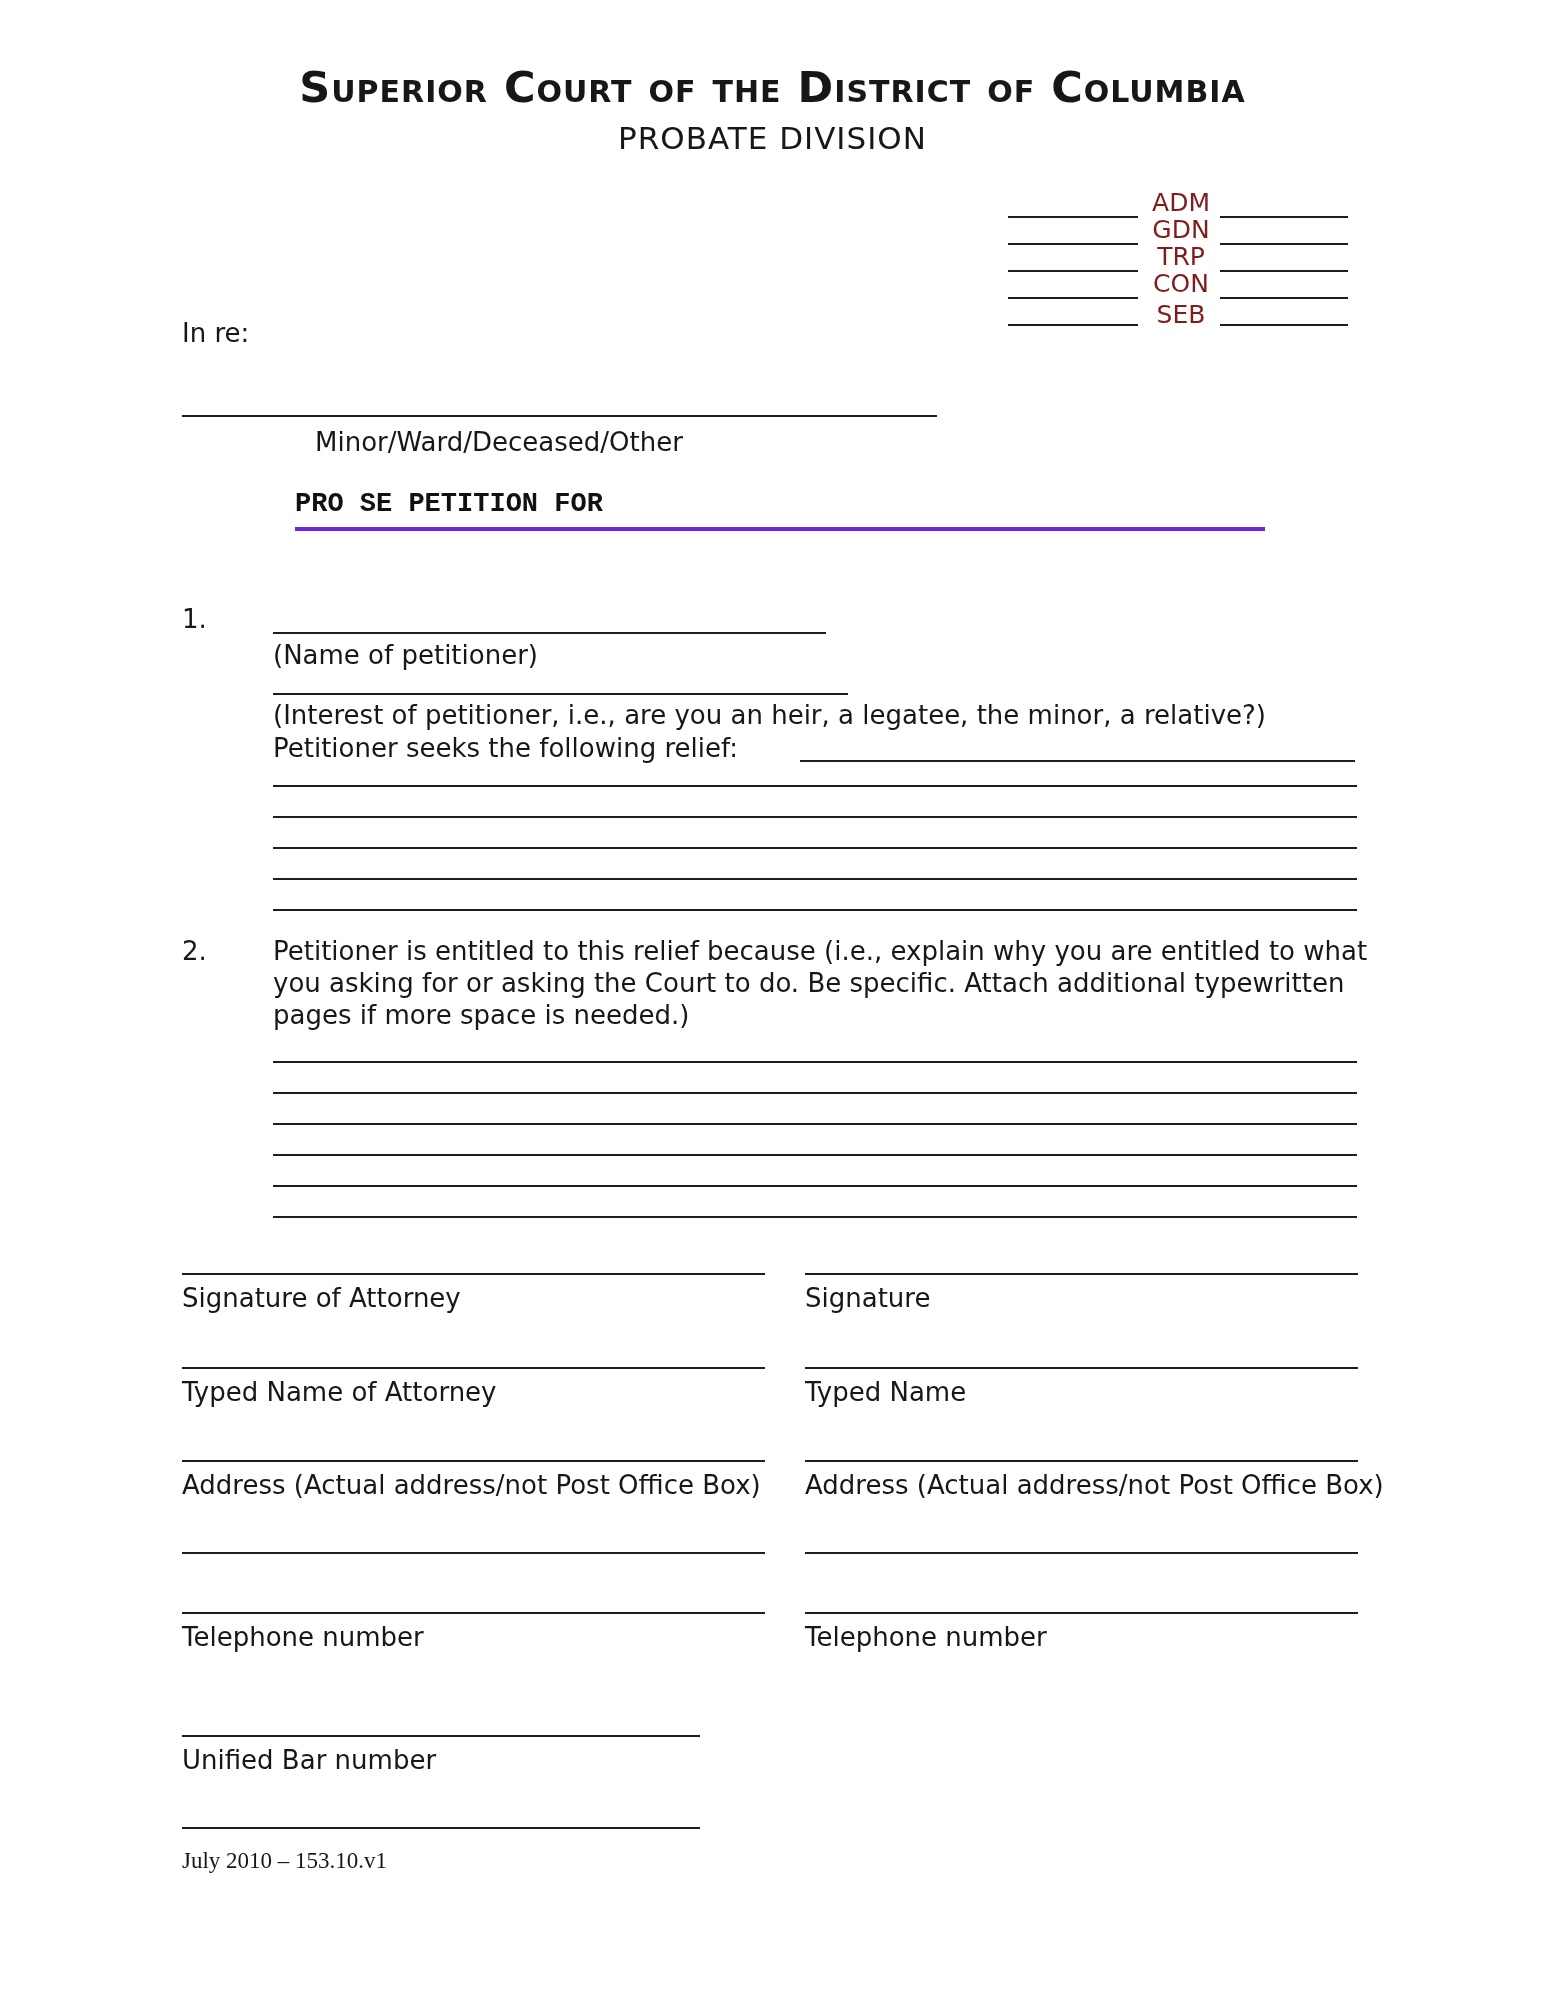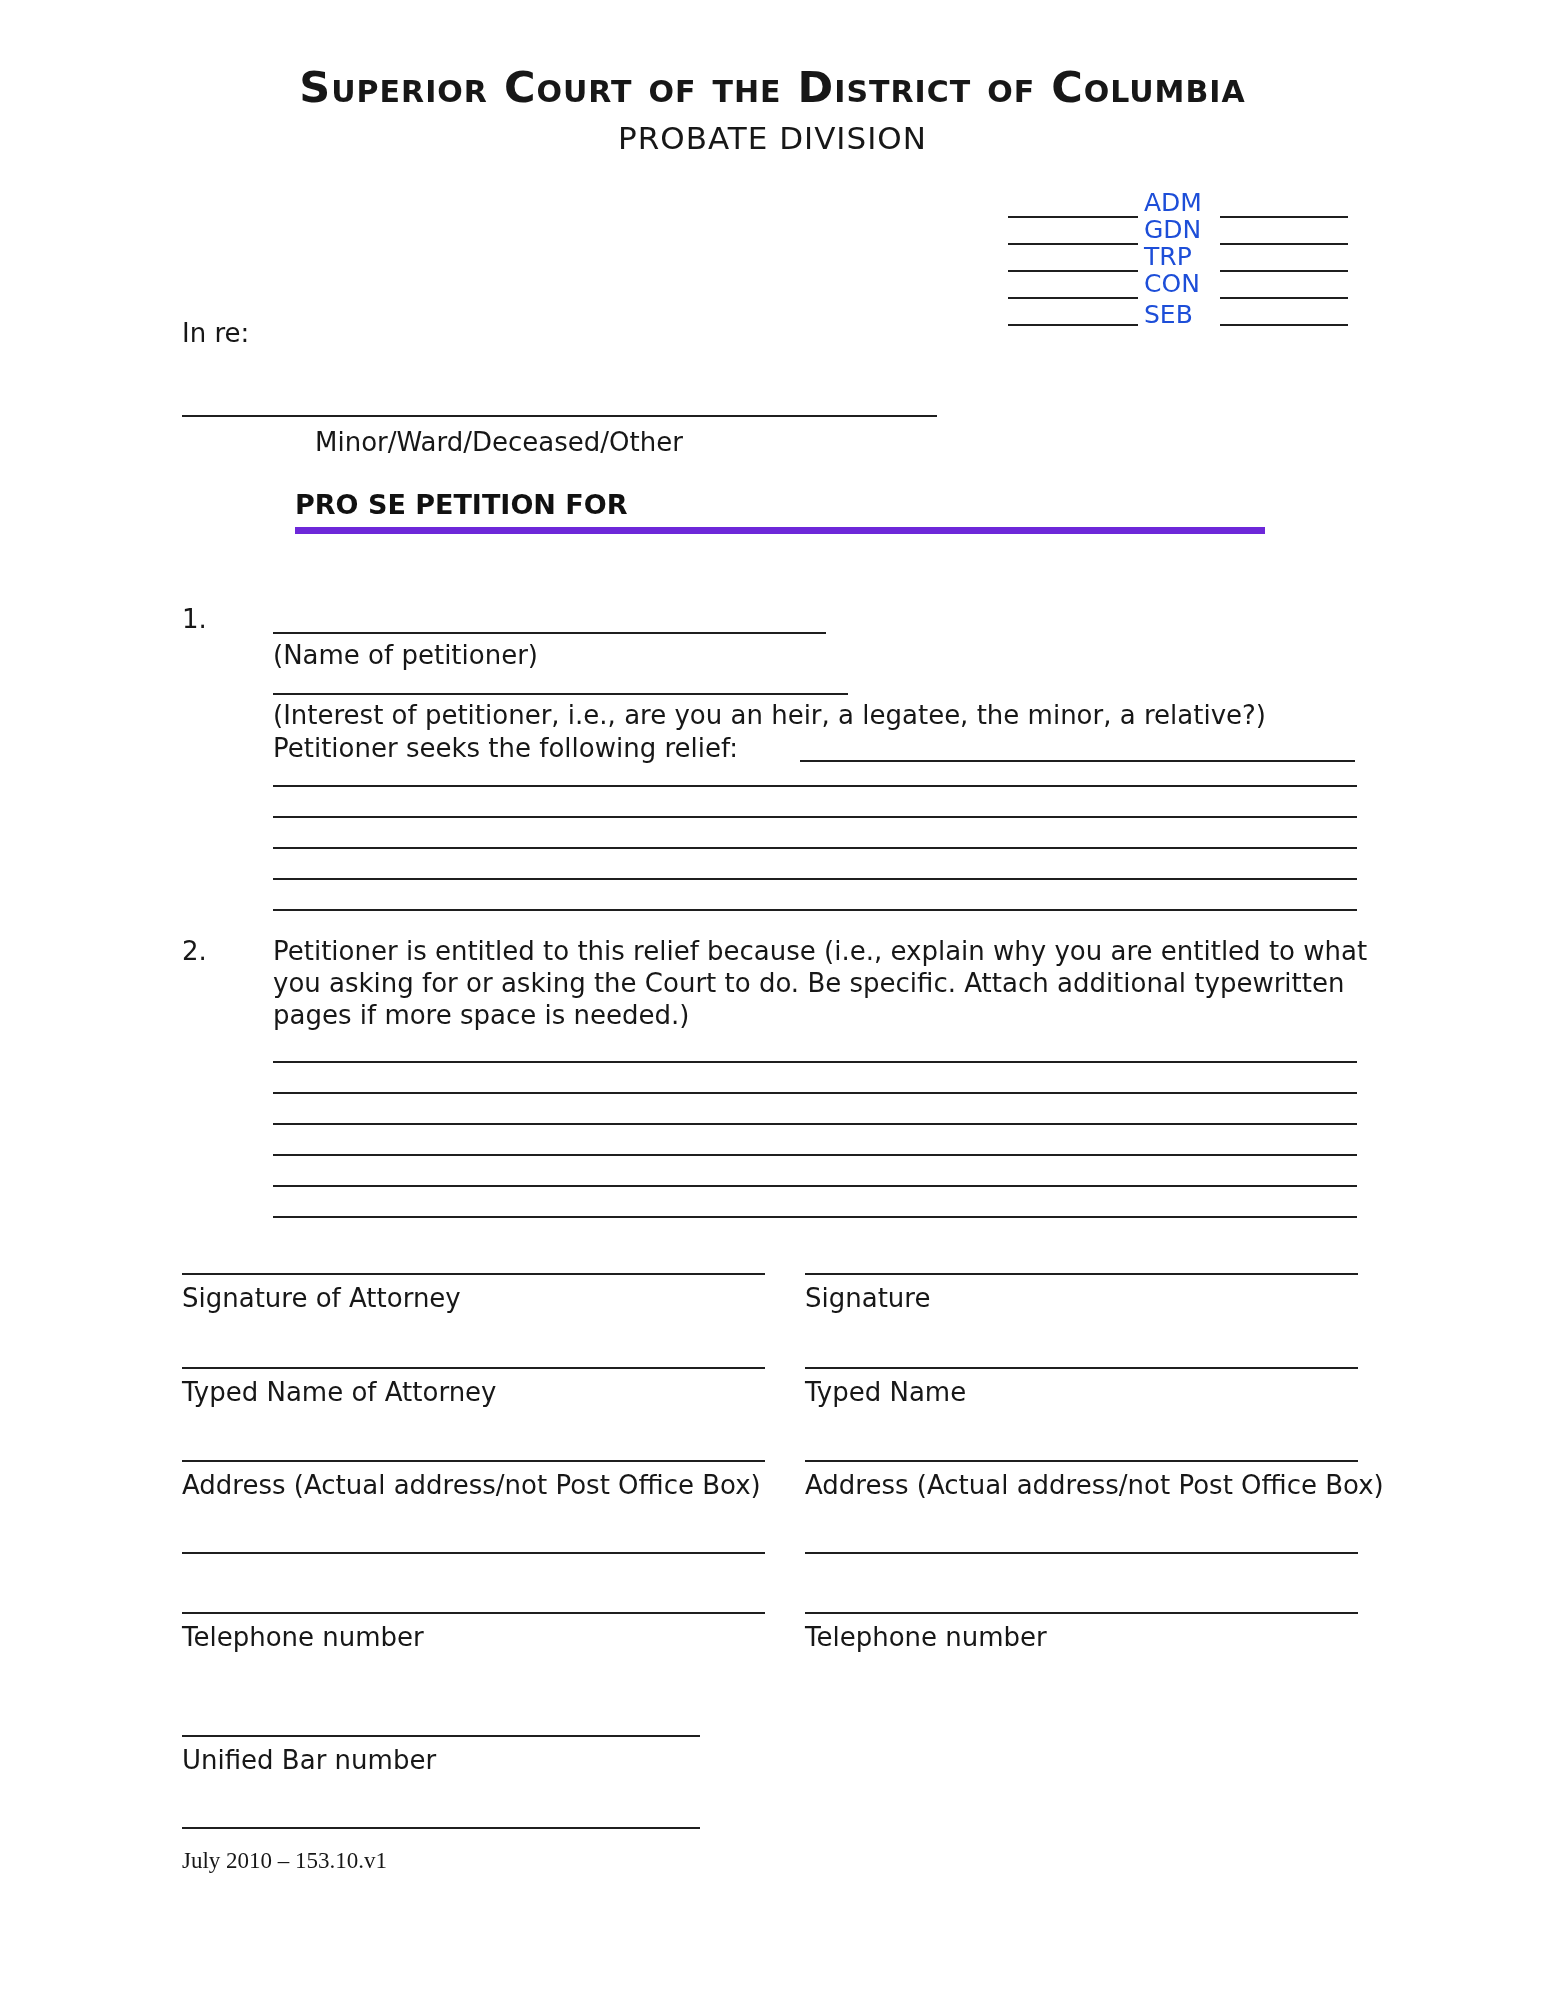--- a/index.html
+++ b/index.html
@@ -26,32 +26,33 @@
     color:#171717;
   }
   .subtitle{
     top:120px;left:0;width:1545px;
     text-align:center;
     font-size:31px;
     letter-spacing:1px;
     color:#171717;
   }
   .code-label{
-    font-size:25px;color:#1d4ed8;
-    width:74px;text-align:left;
+    font-size:25px;color:#7f1d1d;
+    width:74px;text-align:center;
   }
   .body-text{font-size:26px;color:#171717;}
   .caption{font-size:26px;color:#171717;}
   .heading{
     font-weight:bold;
     font-size:27px;
     color:#111;
   }
   .heading-box{
-    border-bottom:7px solid #6d28d9;
+    border-bottom:4px solid #6d28d9;
+    font-family:Liberation Mono, monospace;
   }
   .footer-text{
     font-family:"Liberation Serif","DejaVu Serif",serif;
     font-size:23px;color:#171717;
   }
 </style>
 </head>
 <body>
 
 <div class="page">

